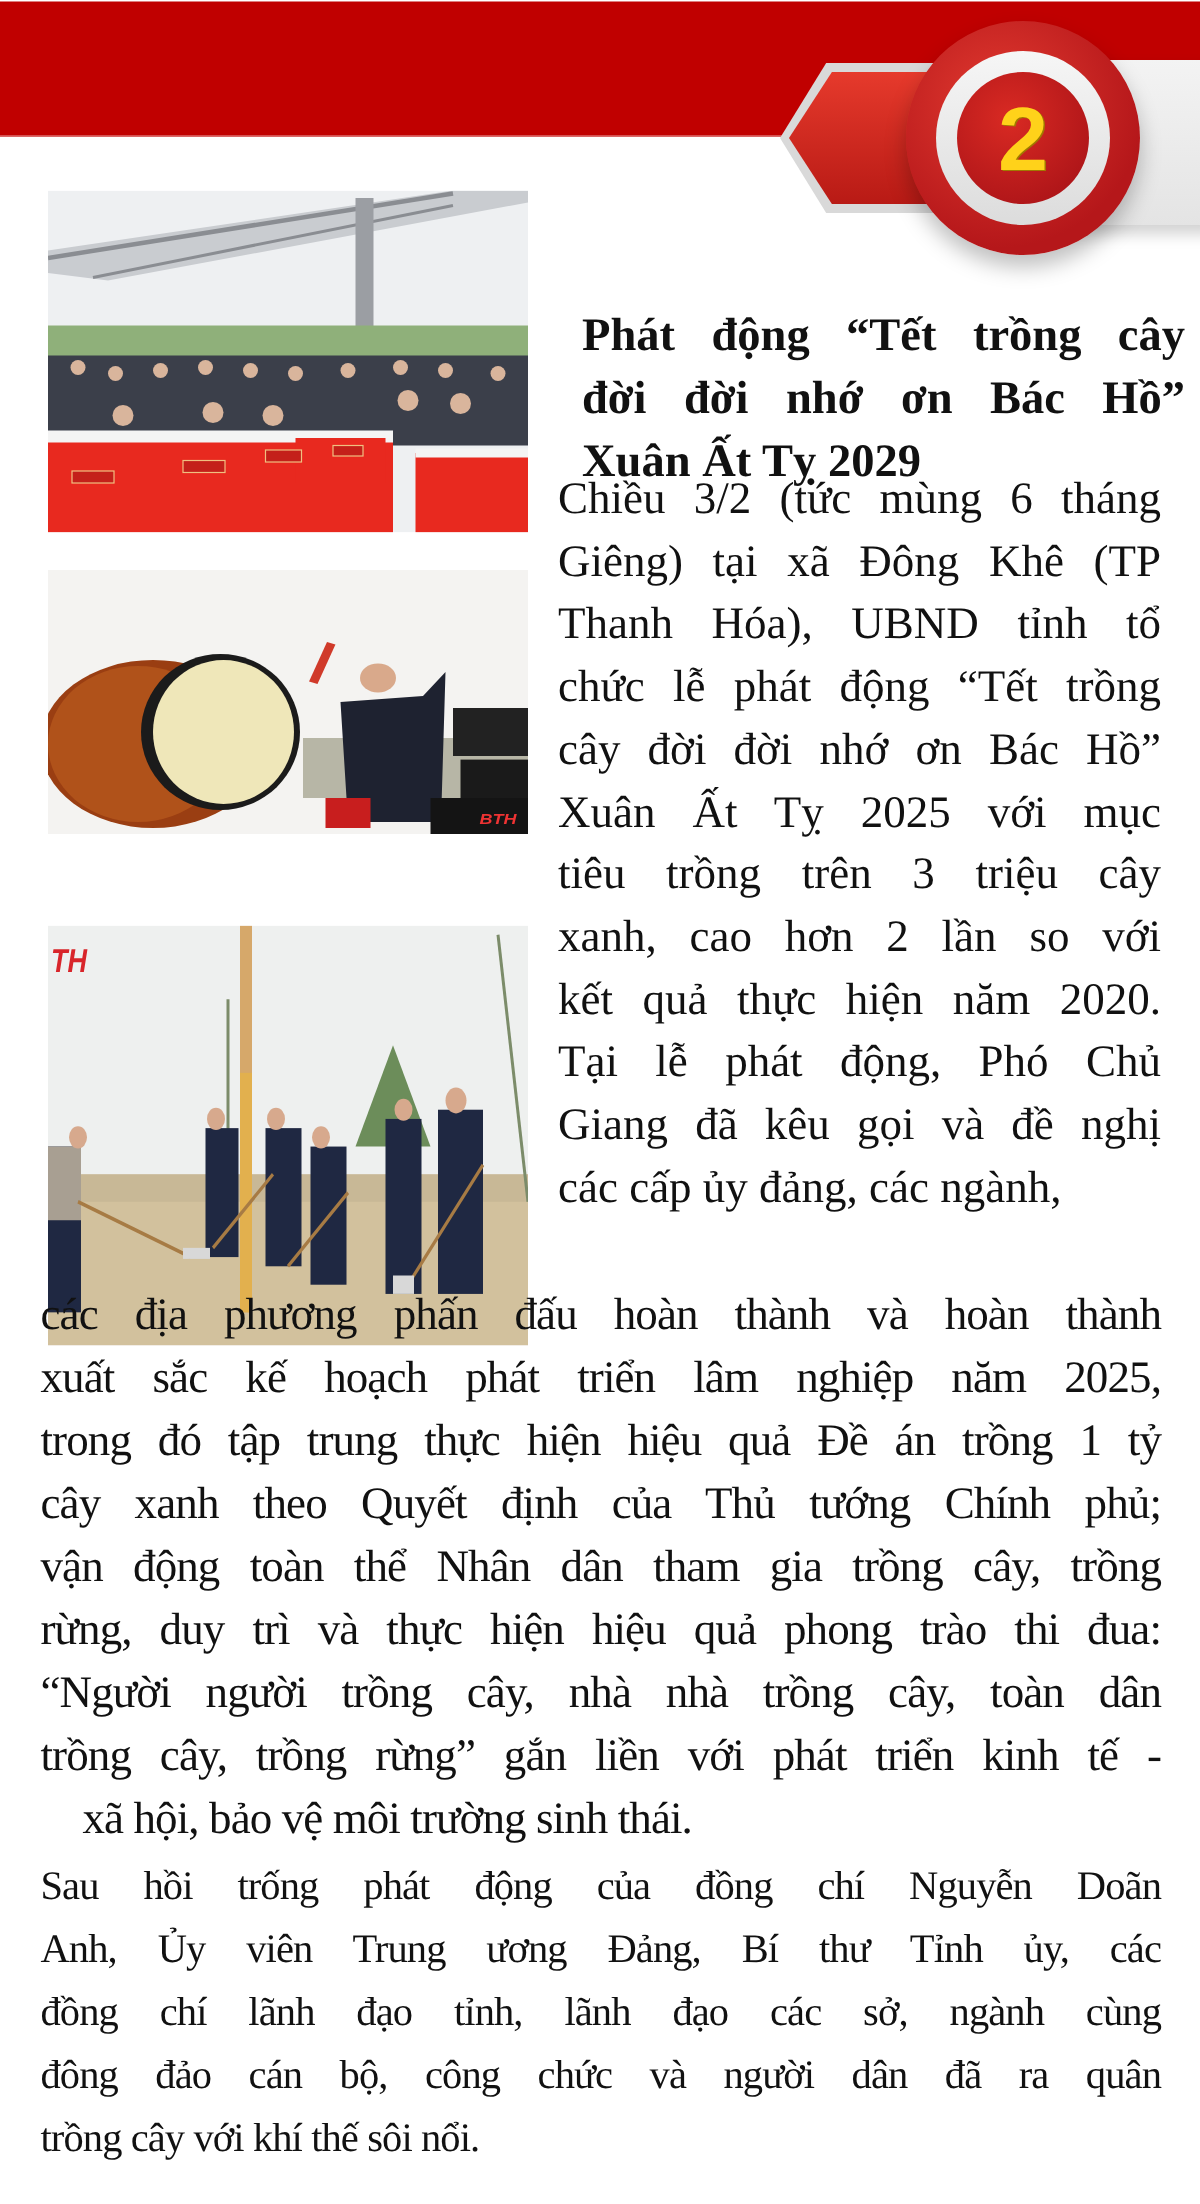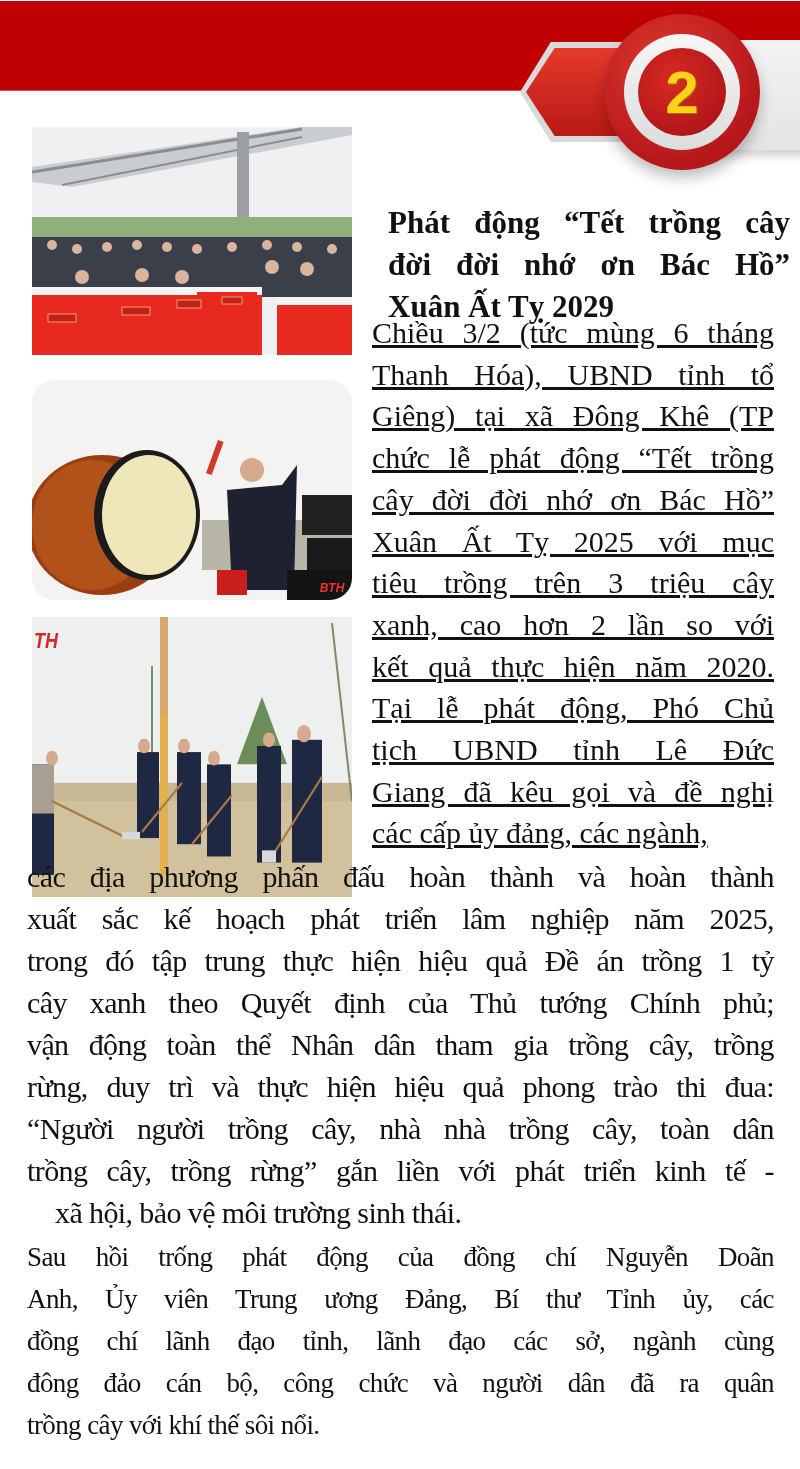--- a/index.html
+++ b/index.html
@@ -54,35 +54,35 @@
     font-weight: bold; font-size: 60px; line-height: 1;
     color: #ffd21a; text-shadow: 1px 1px 0 #a07a00;
     margin-top: 2px;
   }
 
   .photo {
     position: absolute; left: 32px; width: 320px; overflow: hidden;
   }
   .photo svg { display: block; width: 100%; height: 100%; }
   .p1 { top: 127px; height: 228px; }
-  .p2 { top: 380px; height: 220px; border-radius: 22px; }
+  .p2 { top: 380px; height: 176px; }
   .p3 { top: 617px; height: 280px; }
 
   .title {
     position: absolute; left: 372px; top: 186px; width: 402px;
     font-weight: bold; font-size: 31px; line-height: 42px;
     text-align: justify; text-align-last: left;
     margin: 16px;
   }
   .side-text {
     position: absolute; left: 372px; top: 312px; width: 402px;
     font-size: 30px; line-height: 41.7px;
     text-align: justify; margin: 0;
   }
-  .side-text span.line { display: block; text-align: justify; text-align-last: justify; white-space: nowrap; text-decoration: underline; }
+  .side-text span.line { display: block; text-align: justify; text-align-last: justify; white-space: nowrap; }
   .full-text {
     position: absolute; left: 27px; top: 856px; width: 747px;
     font-size: 30px; line-height: 42px; margin: 0;
     letter-spacing: -0.6px;
     font-family: Liberation Serif, serif;
   }
   .full-text span.line { display: block; text-align: justify; text-align-last: justify; white-space: nowrap; }
   .full-text span.line.last { text-align-last: left; margin-left: 28px; }
   .para2 { position: absolute; left: 27px; top: 1236px; width: 747px;
     font-size: 27px; line-height: 42px; margin: 0; letter-spacing: -0.6px; }
@@ -208,30 +208,29 @@
 </div>
 
 <h1 class="title">
   <span style="display:block;text-align-last:justify;white-space:nowrap;">Phát động “Tết trồng cây</span>
   <span style="display:block;text-align-last:justify;white-space:nowrap;">đời đời nhớ ơn Bác Hồ”</span>
   <span style="display:block;white-space:nowrap;">Xuân Ất Tỵ 2029</span>
 </h1>
 
 <p class="side-text">
   <span class="line">Chiều 3/2 (tức mùng 6 tháng</span>
+  <span class="line">Giêng) tại xã Đông Khê (TP</span>
   <span class="line">Thanh Hóa), UBND tỉnh tổ</span>
-  <span class="line">Giêng) tại xã Đông Khê (TP</span>
   <span class="line">chức lễ phát động “Tết trồng</span>
   <span class="line">cây đời đời nhớ ơn Bác Hồ”</span>
   <span class="line">Xuân Ất Tỵ 2025 với mục</span>
   <span class="line">tiêu trồng trên 3 triệu cây</span>
   <span class="line">xanh, cao hơn 2 lần so với</span>
   <span class="line">kết quả thực hiện năm 2020.</span>
   <span class="line">Tại lễ phát động, Phó Chủ</span>
-  <span class="line">tịch UBND tỉnh Lê Đức</span>
   <span class="line">Giang đã kêu gọi và đề nghị</span>
   <span class="line" style="text-align-last:left;">các cấp ủy đảng, các ngành,</span>
 </p>
 
 <p class="full-text">
   <span class="line">các địa phương phấn đấu hoàn thành và hoàn thành</span>
   <span class="line">xuất sắc kế hoạch phát triển lâm nghiệp năm 2025,</span>
   <span class="line">trong đó tập trung thực hiện hiệu quả Đề án trồng 1 tỷ</span>
   <span class="line">cây xanh theo Quyết định của Thủ tướng Chính phủ;</span>
   <span class="line">vận động toàn thể Nhân dân tham gia trồng cây, trồng</span>

